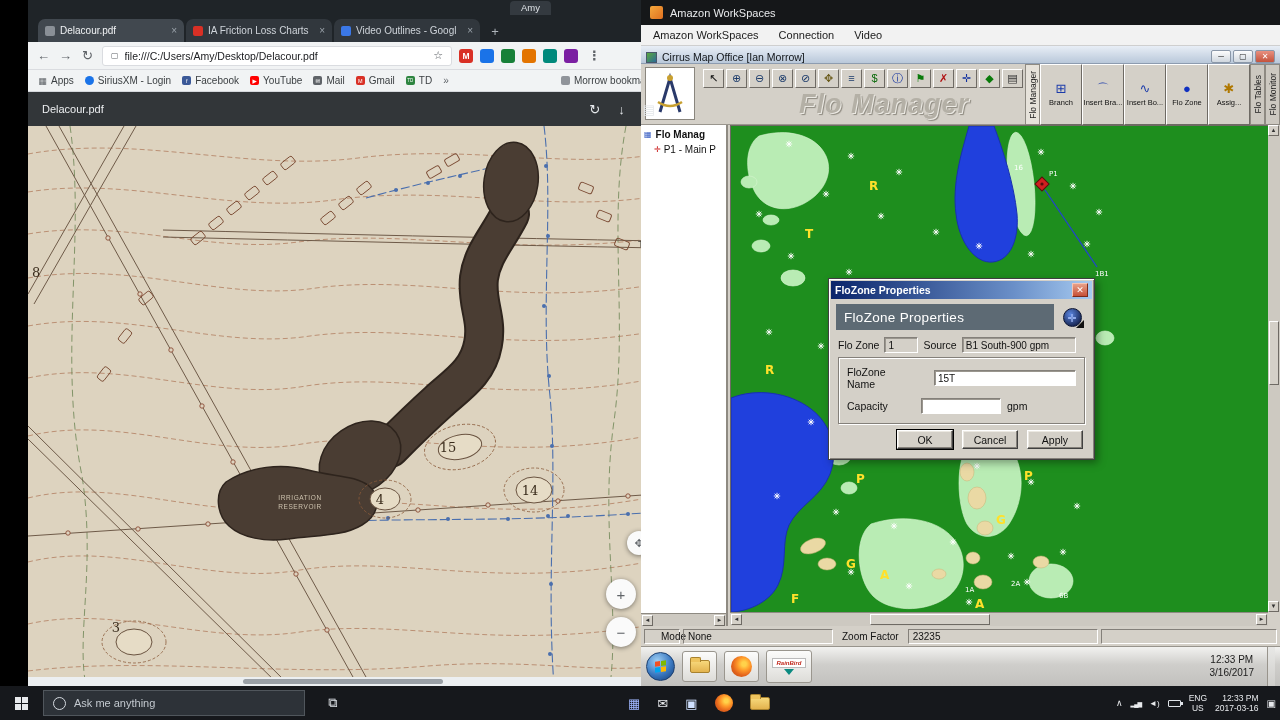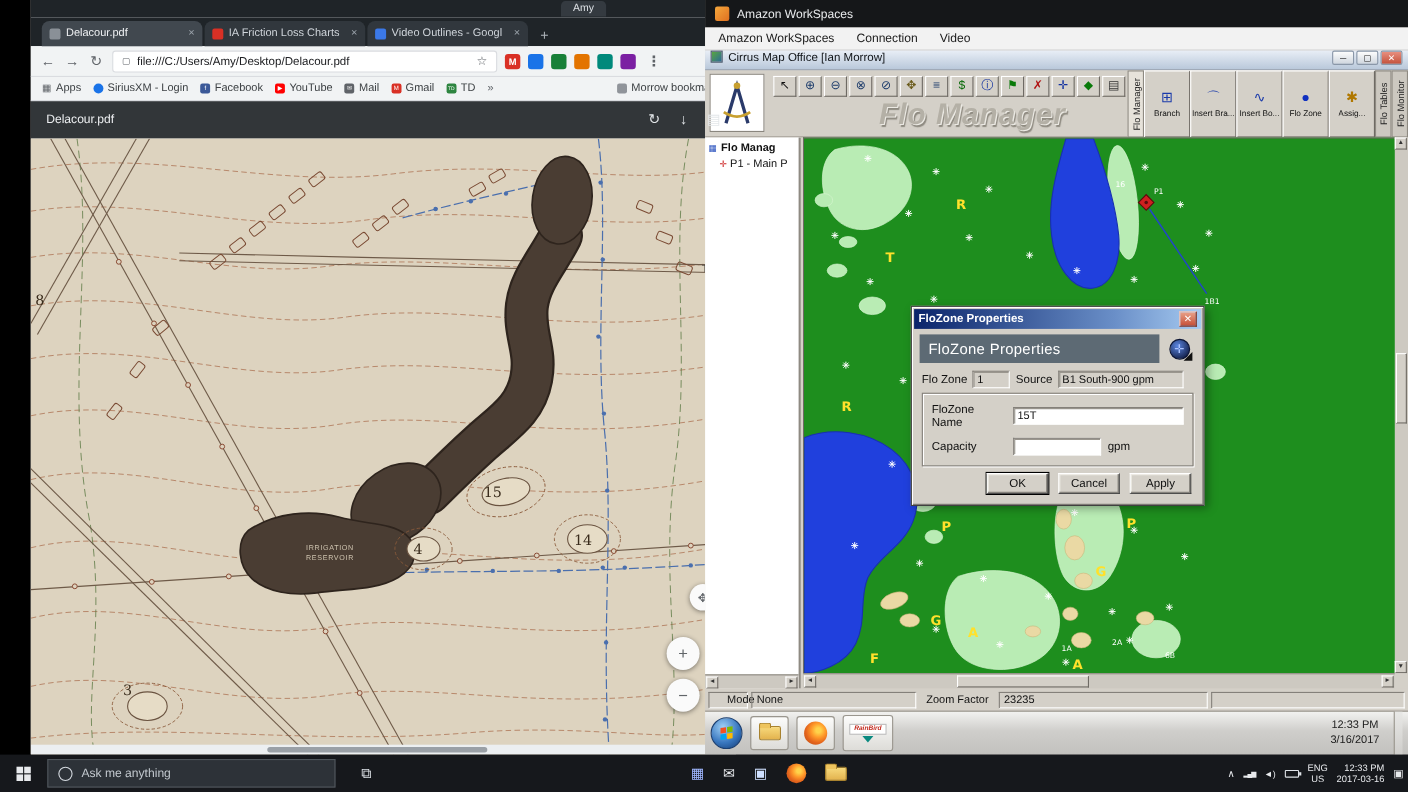--- a/index.html
+++ b/index.html
@@ -57,21 +57,21 @@
   .pdf-vscroll{position:absolute;right:0;top:0;bottom:9px;width:11px;background:#eceff1;}
   .pdf-vthumb{position:absolute;left:2px;width:7px;top:175px;height:92px;background:#9aa0a6;border-radius:4px;}
   .pdf-hscroll{position:absolute;left:0;right:11px;bottom:0;height:9px;background:#eceff1;}
   .pdf-hthumb{position:absolute;top:2px;height:5px;left:215px;width:200px;background:#9aa0a6;border-radius:3px;}
 
   
   .right-pane{position:absolute;left:641px;top:0;width:639px;height:686px;background:#d4d0c8;}
   .ws-title{height:25px;background:#151719;display:flex;align-items:center;gap:7px;padding:0 9px;color:#e8eaec;font-size:11px;}
   .ws-ico{width:13px;height:13px;border-radius:2px;background:linear-gradient(135deg,#f5a83c,#e07020);}
   .ws-menu{height:21px;background:#f2f2f2;border-bottom:1px solid #cfcfcf;display:flex;align-items:center;gap:20px;padding:0 12px;font-size:11px;color:#1b1b1b;}
-  .app-title{height:18px;background:linear-gradient(#e8eef6,#b9c8da);border-bottom:1px solid #8d9cb0;display:flex;align-items:flex-start;gap:5px;padding:0 5px;font-size:10.5px;color:#101418;}
+  .app-title{height:18px;background:linear-gradient(#e8eef6,#b9c8da);border-bottom:1px solid #8d9cb0;display:flex;align-items:flex-end;gap:5px;padding:0 5px;font-size:10.5px;color:#101418;}
   .app-ico{width:11px;height:11px;background:linear-gradient(135deg,#5aa83c,#2c6a98);border:1px solid #49586a;flex:none;}
   .win-ctl{margin-left:auto;display:flex;gap:2px;}
   .wc{width:20px;height:13px;background:linear-gradient(#fdfdfd,#cfd6de);border:1px solid #8a97a8;font-size:8px;line-height:11px;text-align:center;color:#222;border-radius:2px;}
   .wc.close{background:linear-gradient(#e89080,#c4523c);color:#fff;}
   .app-toolbar{height:61px;position:relative;background:#d4d0c8;border-bottom:1px solid #9a968e;}
   .logo-box{position:absolute;left:4px;top:3px;width:50px;height:53px;background:#fff;border:1px solid #8a867e;display:flex;align-items:center;justify-content:center;}
   .ftbrow{position:absolute;left:62px;top:5px;display:flex;gap:2px;}
   .ftb{width:21px;height:19px;font-size:11px;line-height:17px;text-align:center;background:#d4d0c8;border:1px solid;border-color:#fff #6e6a64 #6e6a64 #fff;}
   .flo-logo{position:absolute;left:158px;top:25px;font-size:27px;font-weight:bold;font-style:italic;color:#b4b0a6;letter-spacing:1px;text-shadow:1px 1px 0 #eceae4,2px 2px 1px #8e8a80;}
   .ribbon{position:absolute;right:0;top:0;height:61px;display:flex;align-items:stretch;}
@@ -106,21 +106,21 @@
   .dlg-x{margin-left:auto;width:16px;height:14px;background:linear-gradient(#e8a088,#c65038);border:1px solid;border-color:#f4c4b4 #7c2a1a #7c2a1a #f4c4b4;color:#fff;font-size:9px;line-height:12px;text-align:center;}
   .dlg-hdrow{display:flex;align-items:center;margin:5px 5px 3px;gap:3px;}
   .dlg-header{flex:1;height:26px;background:#5d6a74;color:#fff;font-size:13.5px;display:flex;align-items:center;padding:0 8px;letter-spacing:.3px;}
   .dlg-hd-ico{width:30px;height:26px;display:flex;align-items:center;justify-content:center;}
   .compass{width:19px;height:19px;border-radius:50%;background:radial-gradient(circle at 38% 32%,#5b86e0,#15234f 78%);border:1px solid #0b1433;position:relative;}
   .compass::before{content:"✛";position:absolute;inset:0;color:#aac2ff;font-size:11px;line-height:18px;text-align:center;}
   .compass::after{content:"";position:absolute;right:-3px;bottom:-2px;width:0;height:0;border-style:solid;border-width:0 0 8px 8px;border-color:transparent transparent #111 transparent;}
   .dlg-row{display:flex;align-items:center;gap:5px;margin:7px 7px 4px;font-size:10.5px;color:#111;}
   .fld{height:16px;padding:1px 3px;font-size:10px;display:flex;align-items:center;border:1px solid;border-color:#84807a #fff #fff #84807a;box-shadow:inset 1px 1px 0 #9a968e;background:#d4d0c8;white-space:nowrap;overflow:hidden;}
   .fld.white{background:#fff;}
-  .f-zone{width:34px;}.f-src{width:114px;}.f-name{width:156px;}.f-cap{width:80px;}
+  .f-zone{width:34px;}.f-src{width:114px;}.f-name{width:156px;margin-left:13px;}.f-cap{width:80px;}
   .groupbox{margin:2px 7px 6px;border:1px solid #84807a;box-shadow:1px 1px 0 #fff,inset 1px 1px 0 #fff;padding:8px 8px 9px;display:flex;flex-direction:column;gap:8px;}
   .g-row{display:flex;align-items:center;gap:6px;font-size:10.5px;color:#111;}
   .g-row .lbl{width:68px;flex:none;}
   .dlg-btns{display:flex;justify-content:flex-end;gap:9px;margin:5px 9px 8px;}
   .wbtn{width:56px;height:19px;background:#d4d0c8;border:1px solid;border-color:#fff #404040 #404040 #fff;box-shadow:inset -1px -1px 0 #84807a,inset 1px 1px 0 #ece9e2;font-size:10.5px;font-family:inherit;color:#111;}
   .wbtn.default{box-shadow:0 0 0 1px #000,inset -1px -1px 0 #84807a,inset 1px 1px 0 #ece9e2;}
   .status{position:absolute;top:626px;left:0;width:639px;height:20px;background:#d4d0c8;display:flex;align-items:center;gap:3px;padding:2px 3px;font-size:10px;color:#111;}
   .sp{height:15px;border:1px solid;border-color:#84807a #fff #fff #84807a;display:flex;align-items:center;padding:0 4px;white-space:nowrap;}
   .sp.w1{width:36px;padding-left:16px;}.sp.w2{width:150px;}.sp.w3{width:190px;}.sp.fill{flex:1;}
   .slbl{padding:0 6px;white-space:nowrap;}

